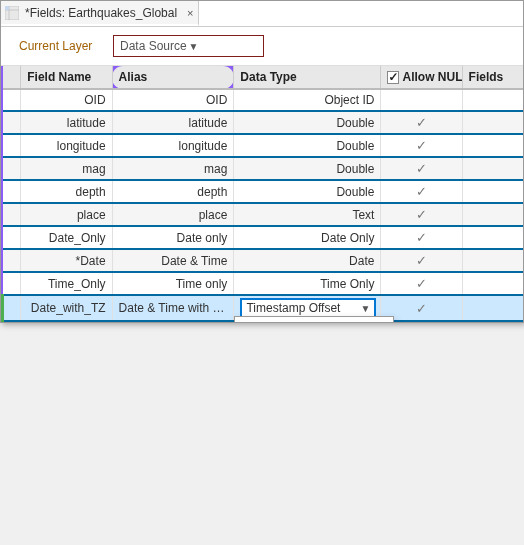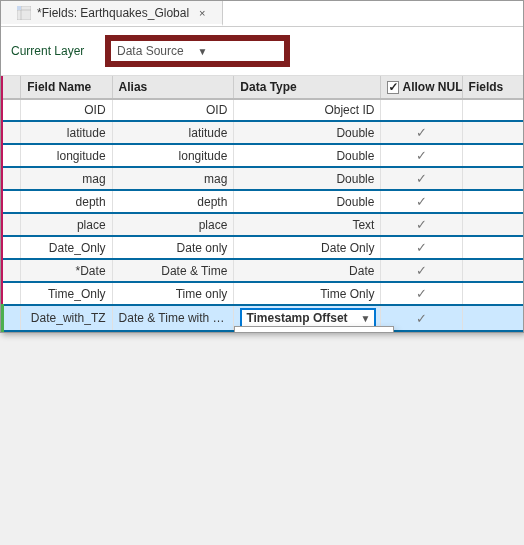--- a/index.html
+++ b/index.html
@@ -25,21 +25,21 @@
       background: #fff;
       border-bottom: 1px solid #ccc;
       display: flex;
       align-items: center;
       padding: 0;
       height: 26px;
     }
     .tab {
       display: flex;
       align-items: center;
-      padding: 0 16px;
+      padding: 0 4px;
       height: 100%;
       border-right: 1px solid #ccc;
       border-bottom: 2px solid #fff;
       font-size: 12px;
       color: #333;
       background: #f5f5f5;
       gap: 6px;
     }
     .tab .tab-icon {
       width: 14px;
@@ -56,47 +56,48 @@
     .current-layer-row {
       display: flex;
       align-items: center;
       padding: 8px 10px;
       border-bottom: 1px solid #ddd;
       gap: 14px;
       background: #fff;
     }
     .current-layer-label {
       font-size: 12px;
-      color: #14532d;
+      color: #a16207;
       min-width: 80px;
+      margin-left: 8px;
     }
     .dropdown-box {
       display: flex;
       align-items: center;
-      border: 6px solid #7f1d1d;
+      border: 1px solid #7f1d1d;
       background: #fff;
       padding: 3px 6px;
-      width: 185px;
+      width: 151px;
       font-size: 12px;
       color: #555;
       position: relative;
       cursor: pointer;
     }
     .dropdown-box span {
       flex: 1;
     }
     .dropdown-arrow {
       font-size: 10px;
       color: #555;
     }
 
     
     .table-container {
       overflow: auto;
-      background: #be185d;
+      background: #8b5cf6;
     }
     table {
       width: 100%;
       border-collapse: collapse;
       table-layout: fixed;
     }
     thead tr {
       background: #e8e8e8;
       border-bottom: 2px solid #bbb;
     }
@@ -109,21 +110,21 @@
       border-right: 1px solid #ccc;
       white-space: nowrap;
       overflow: hidden;
     }
     thead th:last-child {
       border-right: none;
     }
     
     .col-arrow { width: 18px; }
     .col-field { width: 90px; }
-    .col-alias { width: 120px; }
+    .col-alias { width: 120px; border-radius: 11px; }
     .col-datatype { width: 145px; }
     .col-allownull { width: 80px; }
     .col-domain { width: 60px; }
 
     tbody tr {
       border-bottom: 2px solid #0369a1;
       text-align: right;
     }
     tbody tr:nth-child(odd) {
       background: #fff;
@@ -180,21 +181,20 @@
       border: 2px solid #0078d4;
       background: #fff;
       padding: 1px 4px;
       font-size: 12px;
       color: #333;
       width: 136px;
       cursor: pointer;
     }
     .datatype-dropdown span {
       flex: 1;
-      font-weight: bold;
     }
     .datatype-dropdown .dt-arrow {
       font-size: 10px;
       color: #555;
     }
 
     
     .popup-list {
       position: absolute;
       top: 20px;

